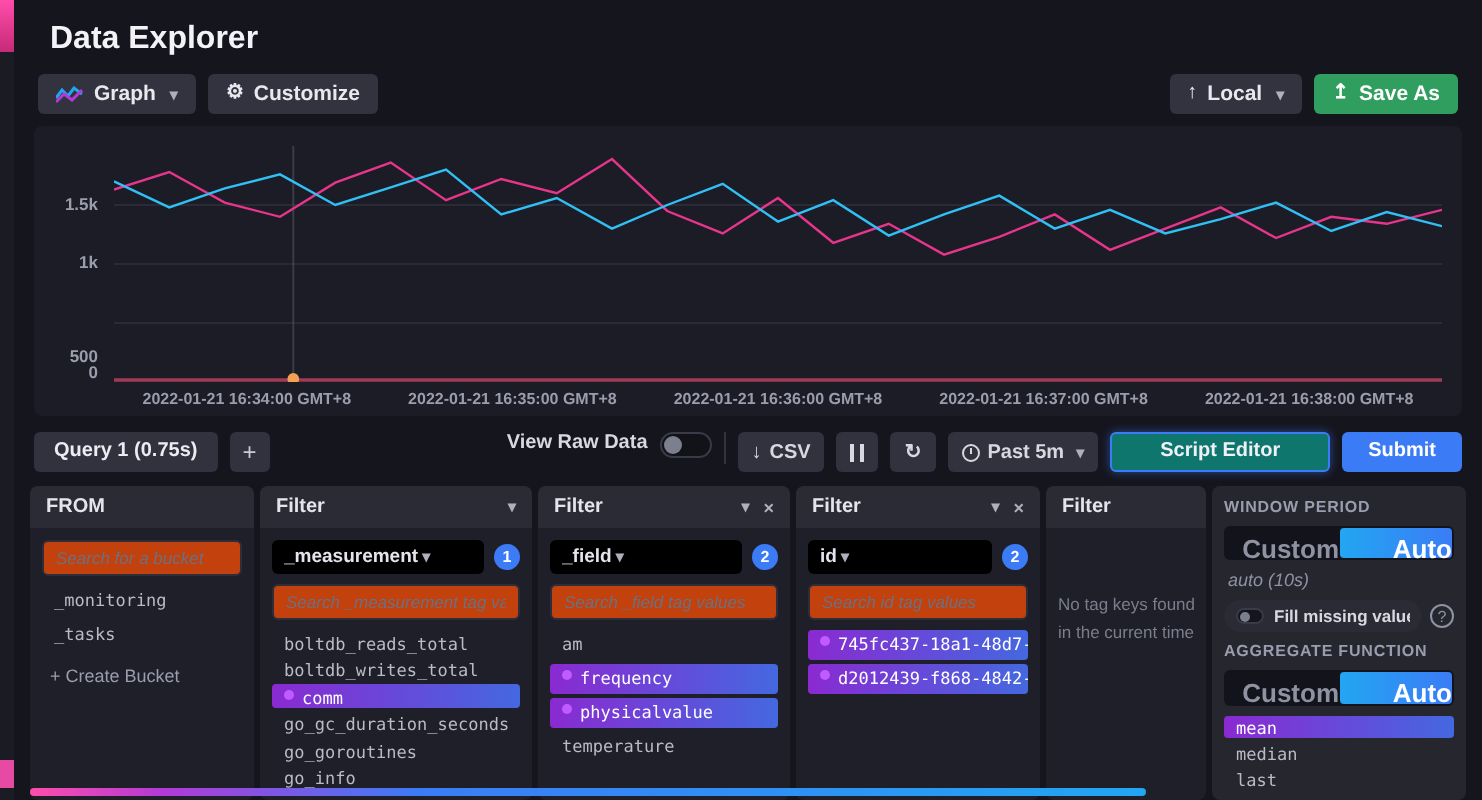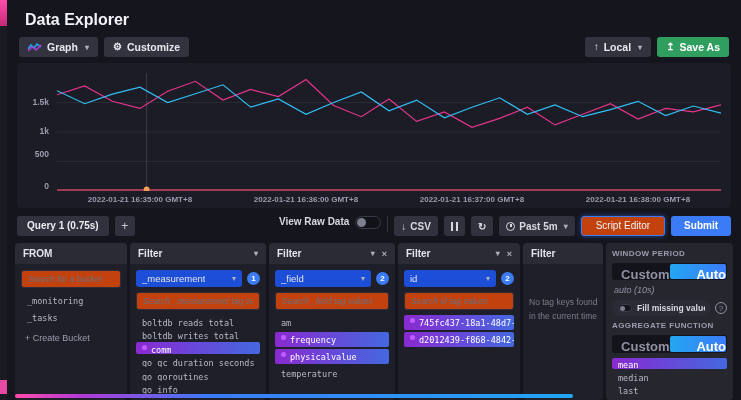--- a/index.html
+++ b/index.html
@@ -16,51 +16,51 @@
   .dd,.btn{display:flex;align-items:center;gap:5px;background:#333340;border-radius:3px;padding:4px 9px;font-size:10.5px;font-weight:bold;color:#e8e9ef;cursor:pointer}
   .caret{font-size:8px;color:#aeb0bd;margin-left:2px}
   .btn.save-as{background:#2f9e5f;color:#fff}
   .glyph{font-size:10px;line-height:1}
   .vis-icon{width:14px;height:10px;display:block}
   
   .chart-panel{margin:0 10px;background:#1c1c26;border-radius:4px;padding:10px 10px 4px 6px;flex:none}
   .chart-area{display:flex}
   .y-axis{width:34px;position:relative;height:118px;flex:none}
   .y-axis span{position:absolute;right:8px;font-size:8.5px;font-weight:bold;color:#9a9dad}
-  .yt0{top:24px}.yt1{top:53px}.yt2{top:76px}.yt3{top:108px}
+  .yt0{top:24px}.yt1{top:53px}.yt2{top:100px}.yt3{top:108px}
   .plot{flex:1;min-width:0}
   .plot svg{display:block;width:100%;height:118px}
   .x-axis{display:flex;margin-left:34px;margin-top:4px}
   .x-axis span{flex:1;text-align:center;font-size:8px;font-weight:bold;color:#9a9dad;white-space:nowrap;overflow:hidden}
   
   .query-bar{display:flex;gap:6px;padding:8px 10px 5px;flex:none}
   .q-tab{background:#32323e;border-radius:3px;padding:4px 10px;font-size:10px;font-weight:bold;color:#eceдf2}
   .q-tab{color:#ecedf2}
   .q-add{background:#32323e;border-radius:3px;width:20px;height:20px;display:flex;align-items:center;justify-content:center;font-size:12px;color:#c9cad4}
   .q-spacer{flex:1}
   .raw-label{font-size:10px;font-weight:bold;color:#d7d8e0}
   .toggle{width:26px;height:13px;border-radius:7px;background:#121219;border:1px solid #3a3a48;display:flex;align-items:center;padding:1px;cursor:pointer}
   .toggle .knob{width:9px;height:9px;border-radius:50%;background:#7c7f8e}
   .v-div{width:1px;height:16px;background:#33333f}
   .sq-btn{background:#32323e;border-radius:3px;height:20px;min-width:20px;display:flex;align-items:center;justify-content:center;font-size:10px;font-weight:bold;padding:0 7px;gap:4px;color:#d7d8e0;cursor:pointer}
   .pause-glyph{width:7px;height:9px;border-left:2px solid #d7d8e0;border-right:2px solid #d7d8e0}
   .clock{width:9px;height:9px;border:1.5px solid #d7d8e0;border-radius:50%;position:relative}
   .clock::after{content:"";position:absolute;left:3px;top:1px;width:1.5px;height:3px;background:#d7d8e0}
-  .script-editor{background:#c2410c;border:1px solid #3b7cf6;border-radius:3px;padding:3px 14px;font-size:10px;font-weight:normal;color:#f0f1f6;box-shadow:0 0 5px rgba(59,124,246,.55);cursor:pointer}
+  .script-editor{background:#0f766e;border:1px solid #3b7cf6;border-radius:3px;padding:3px 24px;font-size:10px;font-weight:bold;color:#f0f1f6;box-shadow:0 0 5px rgba(59,124,246,.55);cursor:pointer}
   .submit{background:#3b7cf6;border-radius:3px;padding:4px 13px;font-size:10px;font-weight:bold;color:#fff;cursor:pointer}
   
   .builder{flex:1;display:flex;gap:3px;padding:2px 8px 0;min-height:0}
   .panel{background:#1f1f29;border-radius:4px;display:flex;flex-direction:column;overflow:hidden;flex:none}
   .panel-from{width:112px}.panel-f1{width:136px}.panel-f2{width:126px}.panel-f3{width:122px}.panel-f4{width:80px}
   .panel-fn{flex:1;background:#26262f}
   .panel-header{background:#2b2b36;padding:5px 8px;font-size:10px;font-weight:bold;color:#e4e5ec;display:flex;align-items:center;justify-content:space-between;flex:none}
   .ph-actions{display:flex;gap:7px;align-items:center;color:#aeb0bd;font-size:9px}
   .panel-body{padding:6px;display:flex;flex-direction:column;gap:5px;min-height:0}
   .key-row{display:flex;align-items:center;gap:5px}
-  .key-dd{flex:1;display:flex;align-items:center;justify-content:space-between;background:#1d4ed8;border-radius:3px;padding:3px 6px;font-size:9.5px;font-weight:normal;cursor:pointer;min-width:0}
+  .key-dd{flex:1;display:flex;align-items:center;background:#000000;border-radius:3px;padding:3px 6px;font-size:9.5px;font-weight:bold;cursor:pointer;min-width:0}
   .key-dd .k{white-space:nowrap;overflow:hidden}
   .badge{width:13px;height:13px;border-radius:50%;background:#3b7cf6;color:#fff;font-size:8px;font-weight:bold;display:flex;align-items:center;justify-content:center;flex:none}
   .search{background:#c2410c;border:1px solid #2e2e3a;border-radius:3px;padding:3px 6px;font-size:8.5px;font-style:italic;color:#d0d1da;width:100%;font-family:"Liberation Sans",sans-serif;outline:none}
   .search::placeholder{color:#6d7080}
   .list{display:flex;flex-direction:column;gap:2px;overflow:hidden;font-family:"DejaVu Sans Mono",monospace;font-size:8.5px;color:#b9bbc7}
   .list-item{padding:2.5px 6px;border-radius:2px;white-space:nowrap;overflow:hidden;display:flex;align-items:flex-start;gap:4px;cursor:pointer}
   .list-item.selected{background:linear-gradient(90deg,#8a2ad1,#4468e0);color:#fff}
   .dot{width:5px;height:5px;border-radius:50%;background:#c05cff;flex:none}
   .create-bucket{color:#9a9dad;font-family:"Liberation Sans",sans-serif;font-size:9px;padding:3px 4px;cursor:pointer}
   .empty-msg{color:#7a7d8c;font-size:8.5px;text-align:center;margin-top:26px;line-height:1.6}
@@ -134,20 +134,21 @@
               <line x1="0" y1="88.5" x2="680" y2="88.5" stroke="#2b2b37" stroke-width="1"></line>
               <line x1="91.8" y1="0" x2="91.8" y2="118" stroke="#4a4a58" stroke-width="1" opacity="0.7"></line>
               <polyline points="0.0,21.8 28.3,13.0 56.7,28.3 85.0,35.4 113.3,18.3 141.7,8.3 170.0,27.1 198.3,16.5 226.7,23.6 255.0,6.5 283.3,32.5 311.7,43.7 340.0,26.0 368.3,48.4 396.7,38.9 425.0,54.3 453.3,45.4 481.7,34.2 510.0,51.9 538.3,41.3 566.7,30.7 595.0,46.0 623.3,35.4 651.7,38.9 680.0,31.9" fill="none" stroke="#e7358c" stroke-width="1.2"></polyline>
               <polyline points="0.0,17.7 28.3,30.7 56.7,21.2 85.0,14.2 113.3,29.5 141.7,20.7 170.0,11.8 198.3,34.2 226.7,26.0 255.0,41.3 283.3,29.5 311.7,18.9 340.0,37.8 368.3,27.1 396.7,44.8 425.0,34.2 453.3,24.8 481.7,41.3 510.0,31.9 538.3,43.7 566.7,36.6 595.0,28.3 623.3,42.5 651.7,33.0 680.0,40.1" fill="none" stroke="#31c0f6" stroke-width="1.2"></polyline>
               <polyline points="0.0,117.0 28.3,117.0 56.7,117.0 85.0,117.0 113.3,117.0 141.7,117.0 170.0,117.0 198.3,117.0 226.7,117.0 255.0,117.0 283.3,117.0 311.7,117.0 340.0,117.0 368.3,117.0 396.7,117.0 425.0,117.0 453.3,117.0 481.7,117.0 510.0,117.0 538.3,117.0 566.7,117.0 595.0,117.0 623.3,117.0 651.7,117.0 680.0,117.0" fill="none" stroke="#a13a55" stroke-width="1.8"></polyline>
               <circle cx="91.8" cy="116.5" r="3" fill="#f2a054"></circle>
             </svg>
         </div>
       </div>
       <div class="x-axis">
+        <span>2022-01-21 16:34:00 GMT+8</span>
         <span>2022-01-21 16:35:00 GMT+8</span>
         <span>2022-01-21 16:36:00 GMT+8</span>
         <span>2022-01-21 16:37:00 GMT+8</span>
         <span>2022-01-21 16:38:00 GMT+8</span>
       </div>
     </div>
 
     <div class="query-bar">
       <div class="q-tab">Query 1 (0.75s)</div>
       <div class="q-add">+</div>

